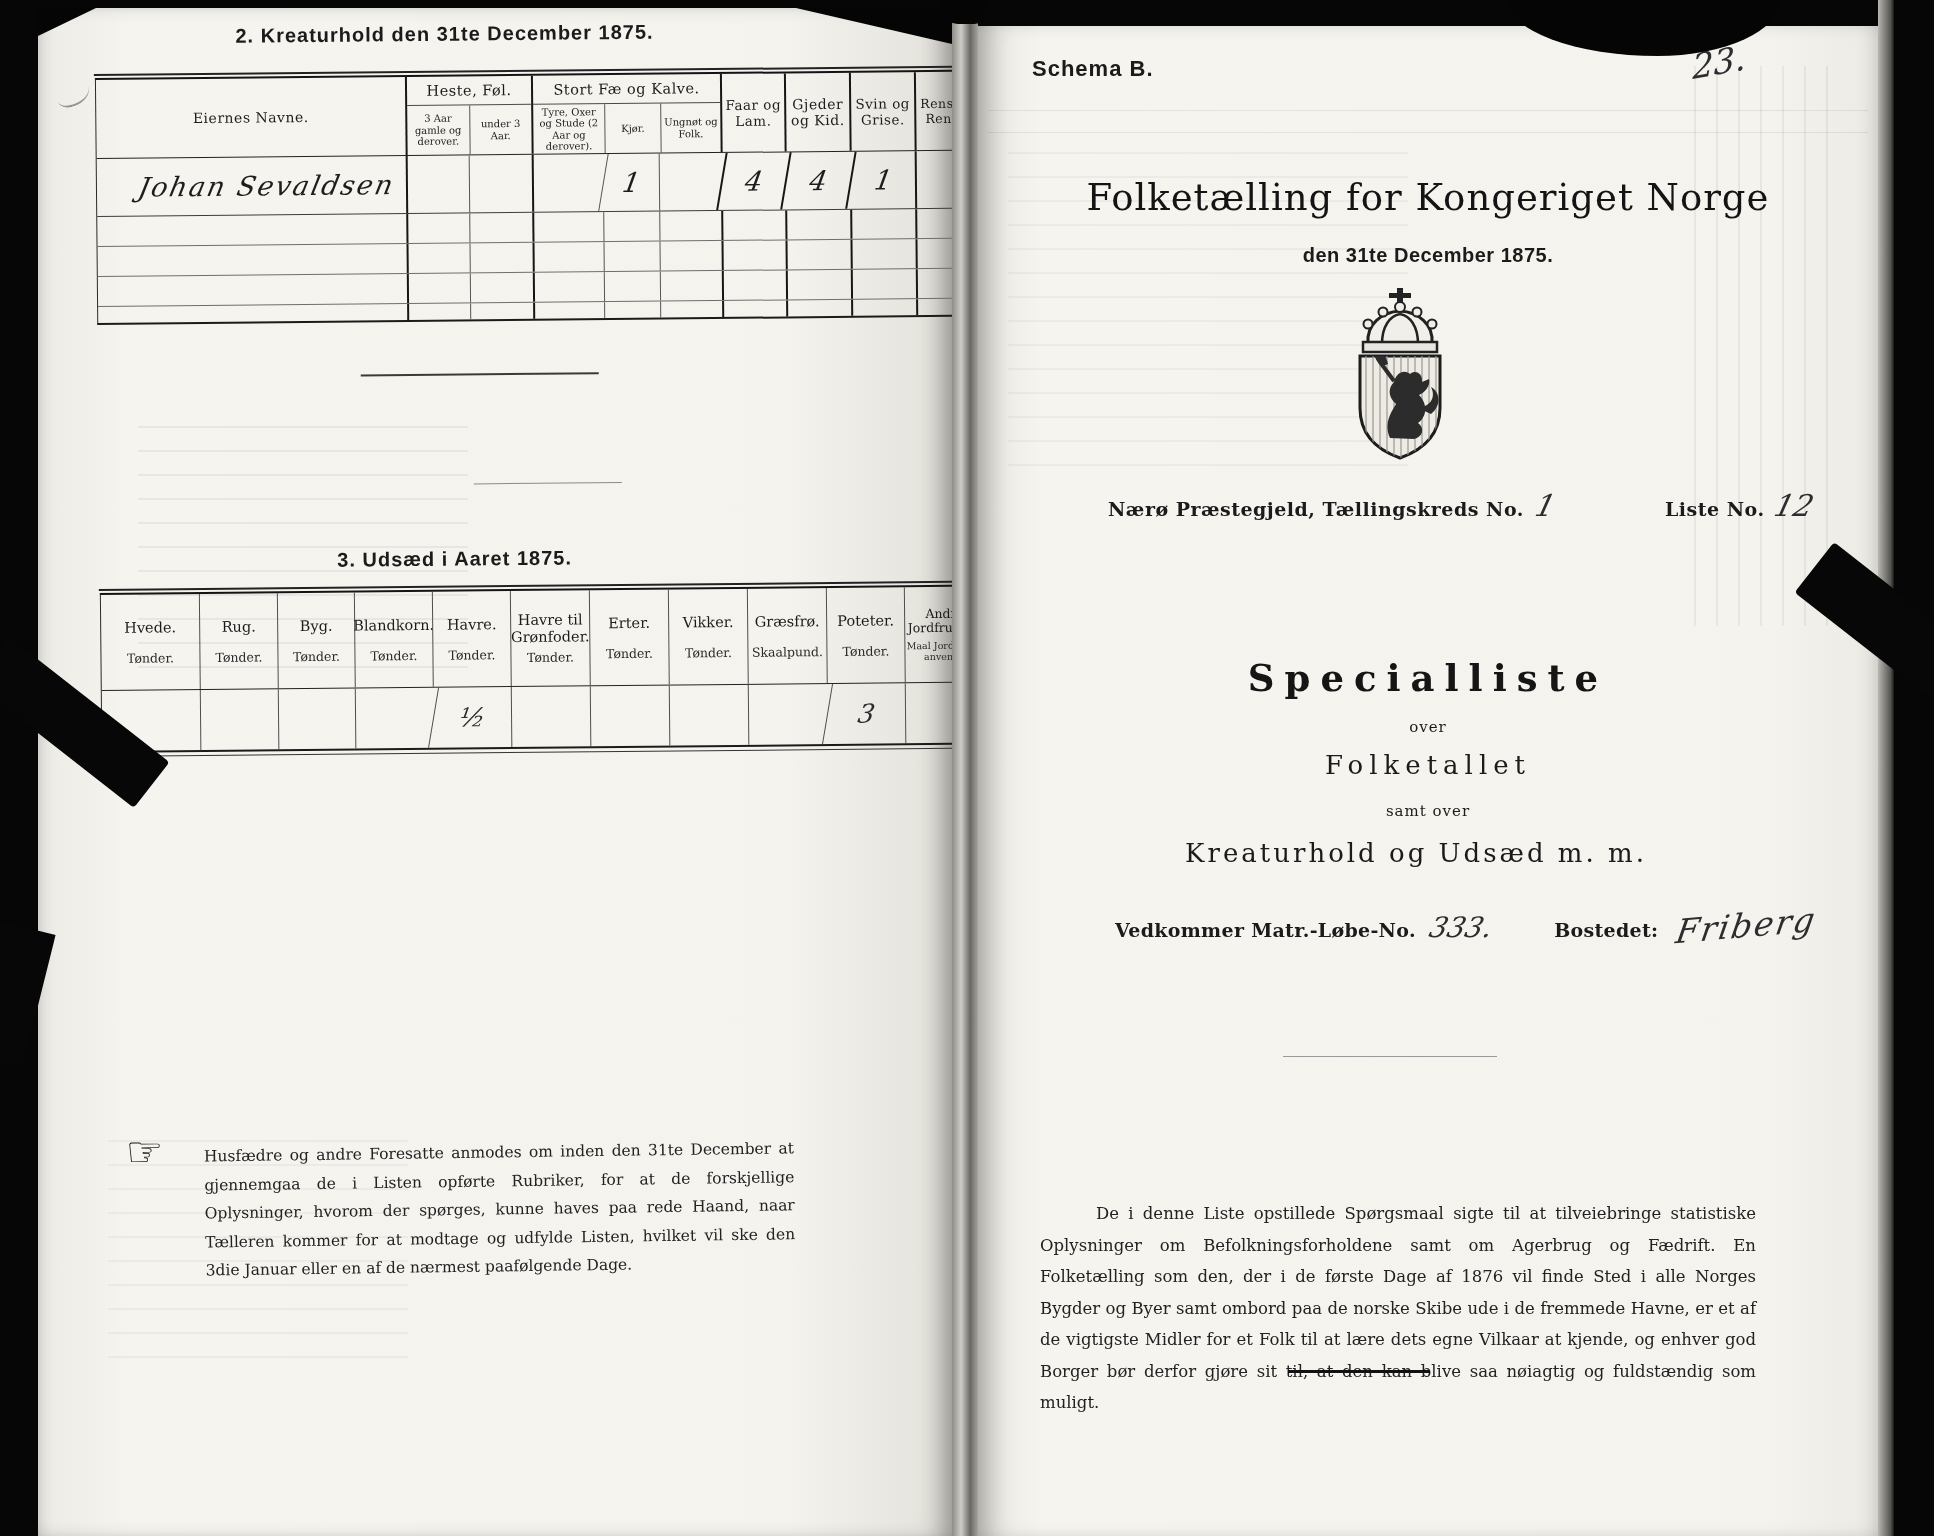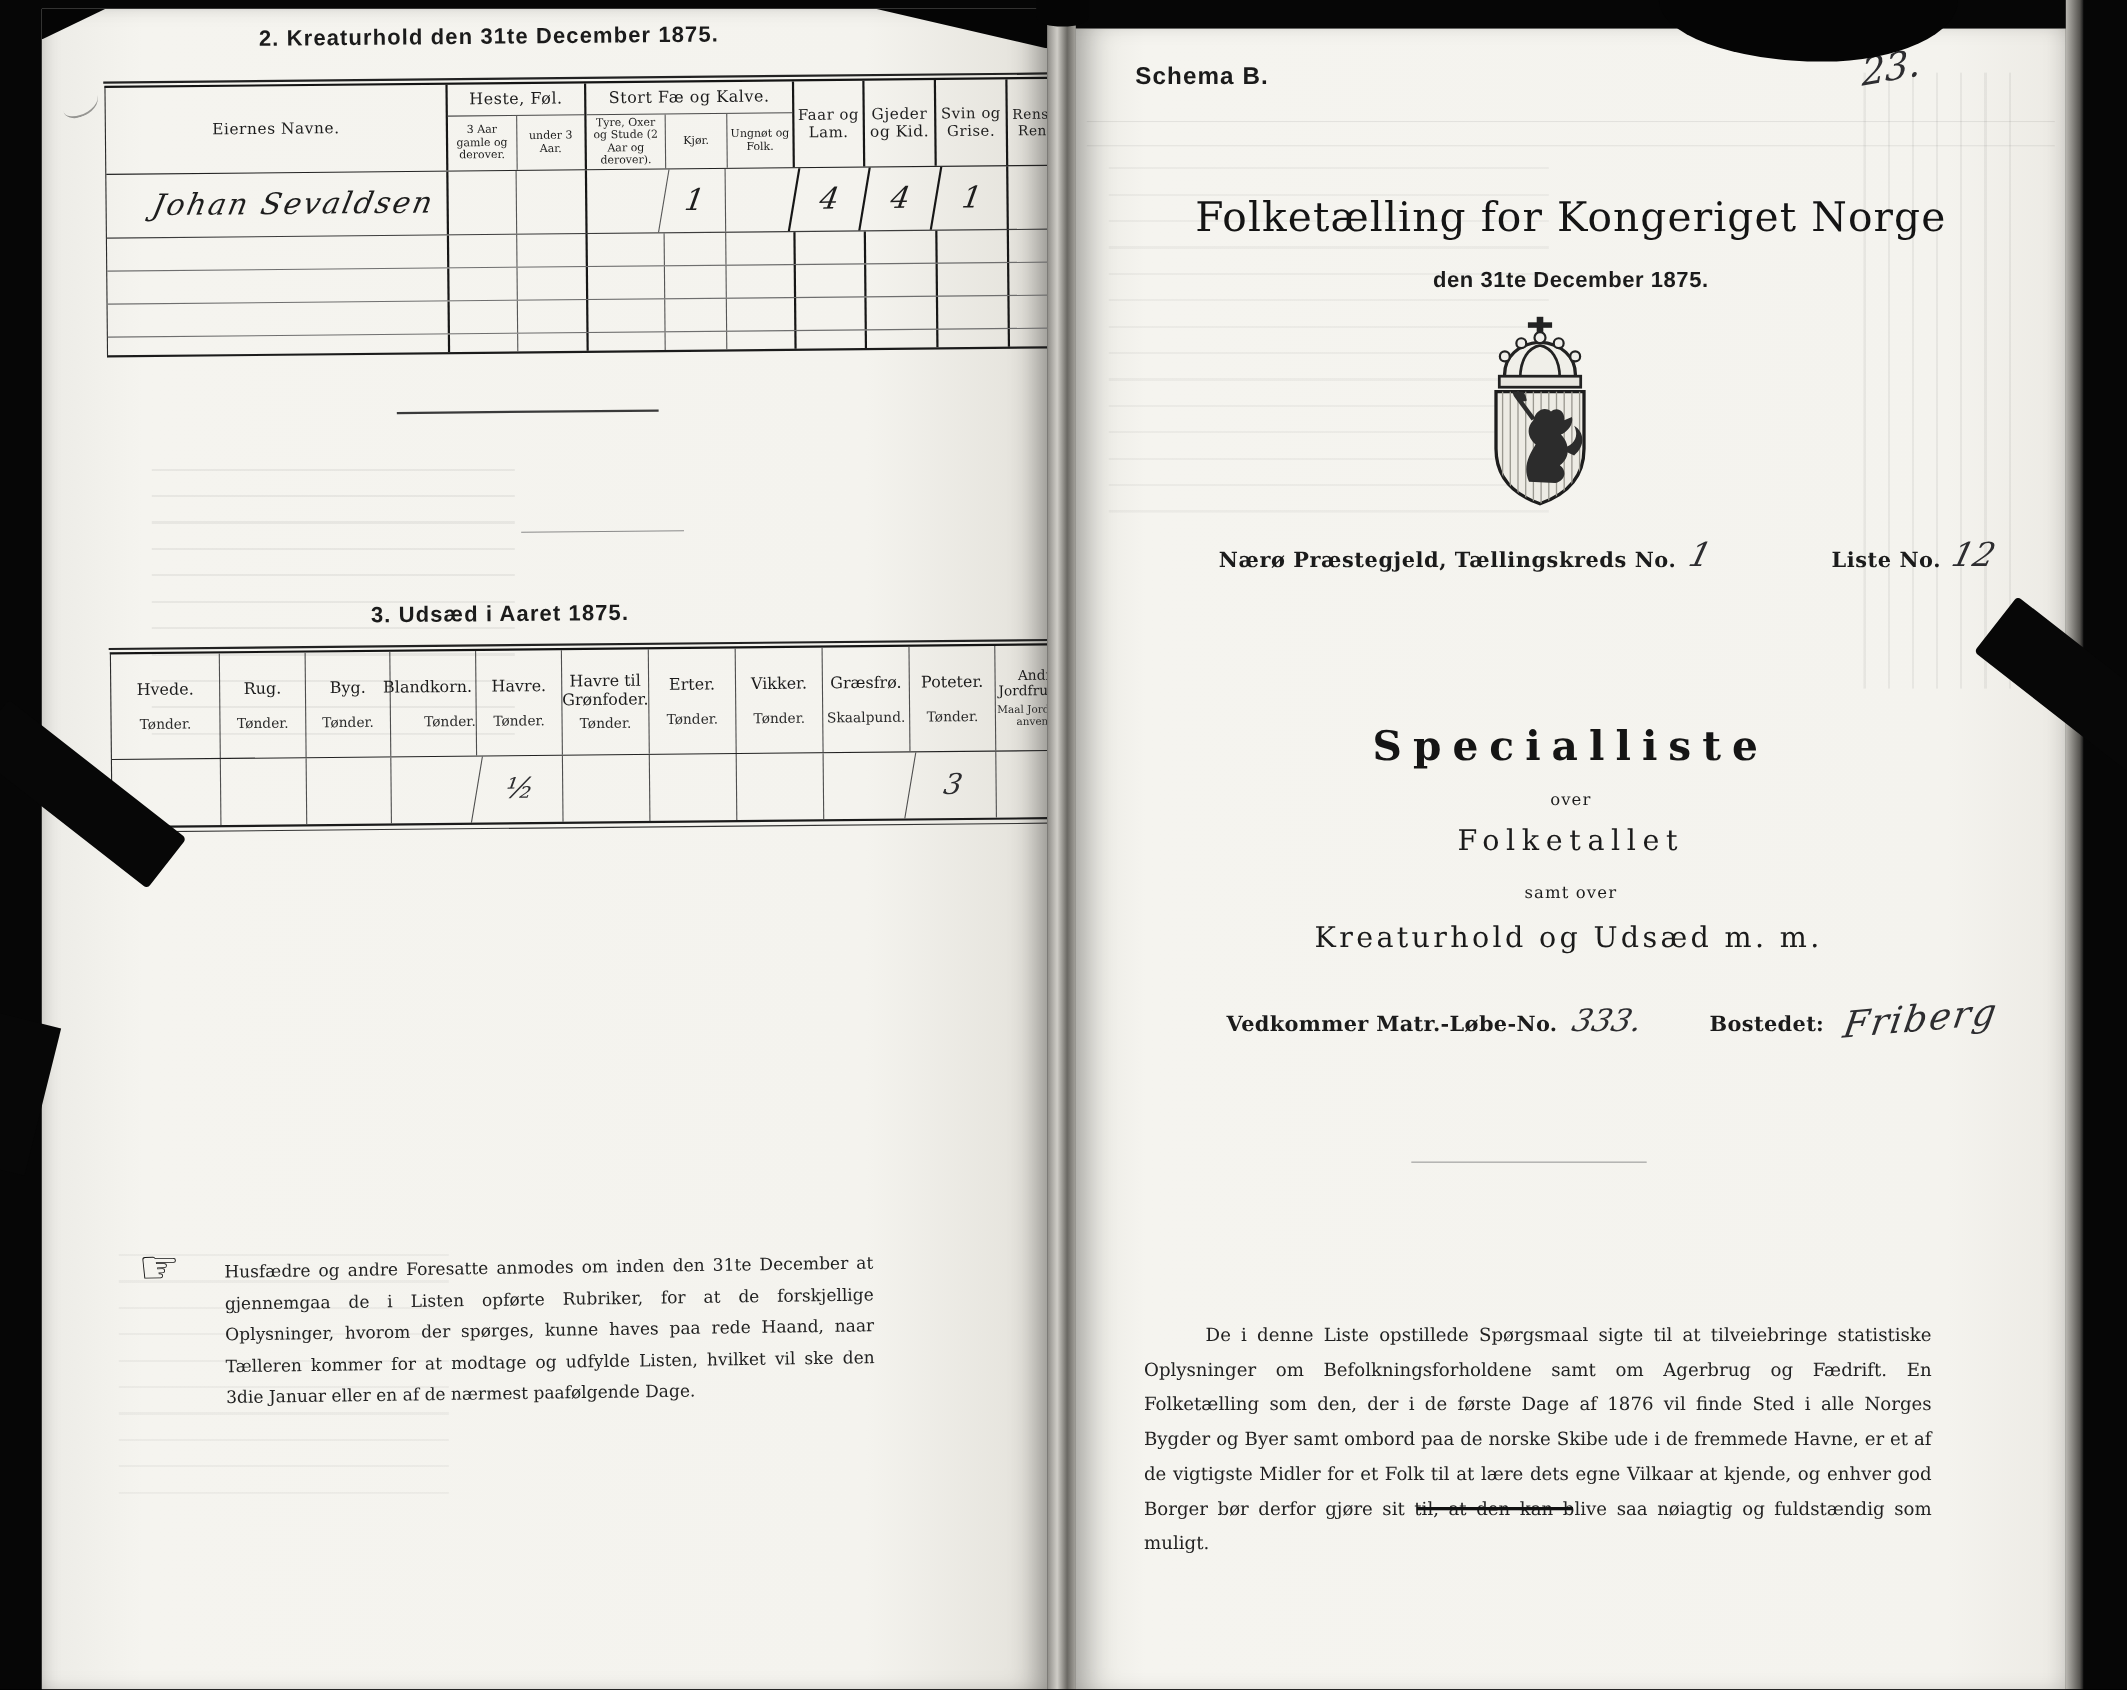--- a/index.html
+++ b/index.html
@@ -217,21 +217,21 @@
             <div class="cu">Tønder.</div>
           </div>
           <div class="c3" style="width:78px;">
             <div class="cn">Rug.</div>
             <div class="cu">Tønder.</div>
           </div>
           <div class="c3" style="width:77px;">
             <div class="cn">Byg.</div>
             <div class="cu">Tønder.</div>
           </div>
-          <div class="c3" style="width:78px;align-items:flex-end;">
+          <div class="c3" style="width:78px;">
             <div class="cn">Blandkorn.</div>
             <div class="cu">Tønder.</div>
           </div>
           <div class="c3" style="width:78px;">
             <div class="cn">Havre.</div>
             <div class="cu">Tønder.</div>
           </div>
           <div class="c3" style="width:79px;">
             <div class="cn">Havre til Grønfoder.</div>
             <div class="cu" style="margin-top:4px;">Tønder.</div>
@@ -342,21 +342,21 @@
       <span class="serif district">Nærø Præstegjeld, Tællingskreds No.</span>
       <span class="hw hw-mid" style="margin-left:12px;">1</span>
       <span class="serif district" style="margin-left:110px;">Liste No.</span>
       <span class="hw hw-mid" style="margin-left:10px;">12</span>
     </div>
 
     <div class="abs serif center sp-title" style="left:30px;top:630px;width:840px;">Specialliste</div>
     <div class="abs serif center sp-small" style="left:30px;top:692px;width:840px;">over</div>
     <div class="abs serif center sp-line" style="left:30px;top:724px;width:840px;text-align:center;">Folketallet</div>
     <div class="abs serif center sp-small" style="left:30px;top:776px;width:840px;">samt over</div>
-    <div class="abs serif center sp-line2" style="left:28px;top:812px;width:840px;">Kreaturhold og Udsæd m. m.</div>
+    <div class="abs serif center sp-line2" style="left:18px;top:812px;width:840px;">Kreaturhold og Udsæd m. m.</div>
 
     <div class="abs" style="left:137px;top:880px;display:flex;align-items:baseline;">
       <span class="serif vedk">Vedkommer Matr.-Løbe-No.</span>
       <span class="hw" style="font-size:28px;margin-left:14px;transform:skewX(-14deg);">333.</span>
       <span class="serif vedk" style="margin-left:62px;">Bostedet:</span>
       <span class="hw" style="font-size:33px;margin-left:18px;transform:rotate(-5deg) skewX(-14deg);letter-spacing:2px;">Friberg</span>
     </div>
 
     <div class="abs" style="left:305px;top:1030px;width:214px;height:1px;background:#9a9a9a;"></div>
 

